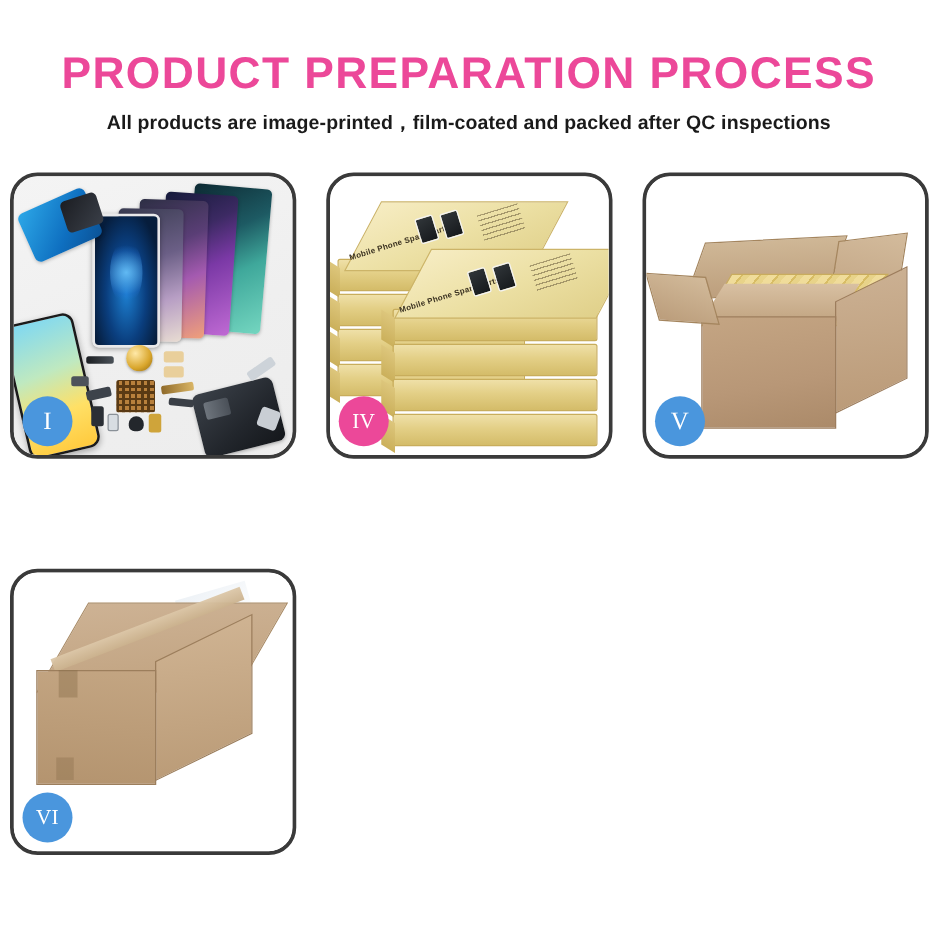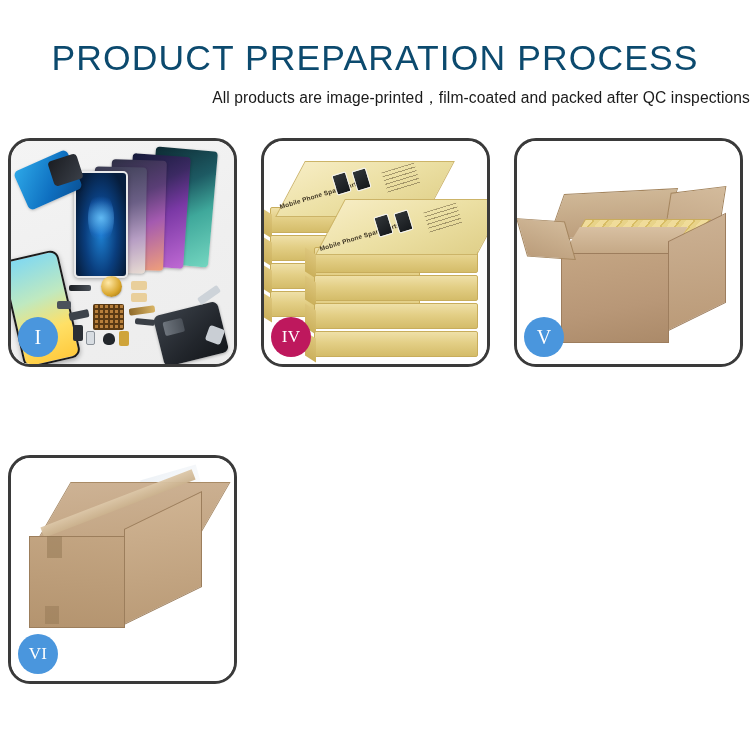--- a/index.html
+++ b/index.html
@@ -19,24 +19,23 @@
     letter-spacing: 1.1px;
     font-weight: 400;
     color: #0d0d0d;
     font-family: "Liberation Sans", sans-serif;
     white-space: nowrap;
   }
   .subtitle {
     margin-top: 9px;
     font-size: 15.6px;
     color: #1a1a1a;
-    font-weight: 400;
+    font-weight: 700;
     letter-spacing: .1px;
     white-space: nowrap;
-    text-align: right;
   }
 
   
   .grid {
     position: absolute;
     top: 138px; left: 8px;
     width: 734px; height: 546px;
     display: grid;
     grid-template-columns: repeat(3, 229px);
     grid-template-rows: repeat(2, 229px);
@@ -351,21 +350,21 @@
     background: linear-gradient(160deg,rgba(235,240,245,.9),rgba(255,255,255,0));
     transform: rotate(-16deg);
   }
 </style>
 </head>
 <body>
 
 <div class="page" style="background: rgb(255, 255, 255);">
 
   <div class="header">
-    <div class="title" style="color: #0c4a6e;">PRODUCT PREPARATION PROCESS</div>
+    <div class="title" style="color: #ec4899; font-weight: bold;">PRODUCT PREPARATION PROCESS</div>
     <div class="subtitle">All products are image-printed，film-coated and packed after QC inspections</div>
   </div>
 
   <div class="grid">
 
     <div class="panel" style="border-color: rgb(58, 58, 58);">
       <div class="photo p1">
         <div class="ph fan1"></div>
         <div class="ph fan2"></div>
         <div class="ph fan3"></div>
@@ -431,21 +430,21 @@
               <span class="side"></span>
             </div>
 
           <div class="lidtop" style="left:62px; top:44px; width:162px;"></div>
           <div class="lbl" style="left:50px; top:78px;">Mobile Phone Spare Parts</div>
           <div class="phgfx" style="left:108px; top:60px;"></div>
           <div class="phgfx" style="left:128px; top:56px;"></div>
           <div class="lines" style="left:158px; top:52px;"></div>
         </div>
       </div>
-      <div class="badge sm" style="background: #be185d; color: rgb(255, 255, 255);">IV</div>
+      <div class="badge sm" style="background: #ec4899; color: rgb(255, 255, 255);">IV</div>
     </div>
 
     <div class="panel" style="border-color: rgb(58, 58, 58);">
       <div class="photo p5">
         <div class="flapback"></div>
         <div class="flapright"></div>
         <div class="contents"></div>
         <div class="topedge"></div>
         <div class="rightface"></div>
         <div class="front"></div>

